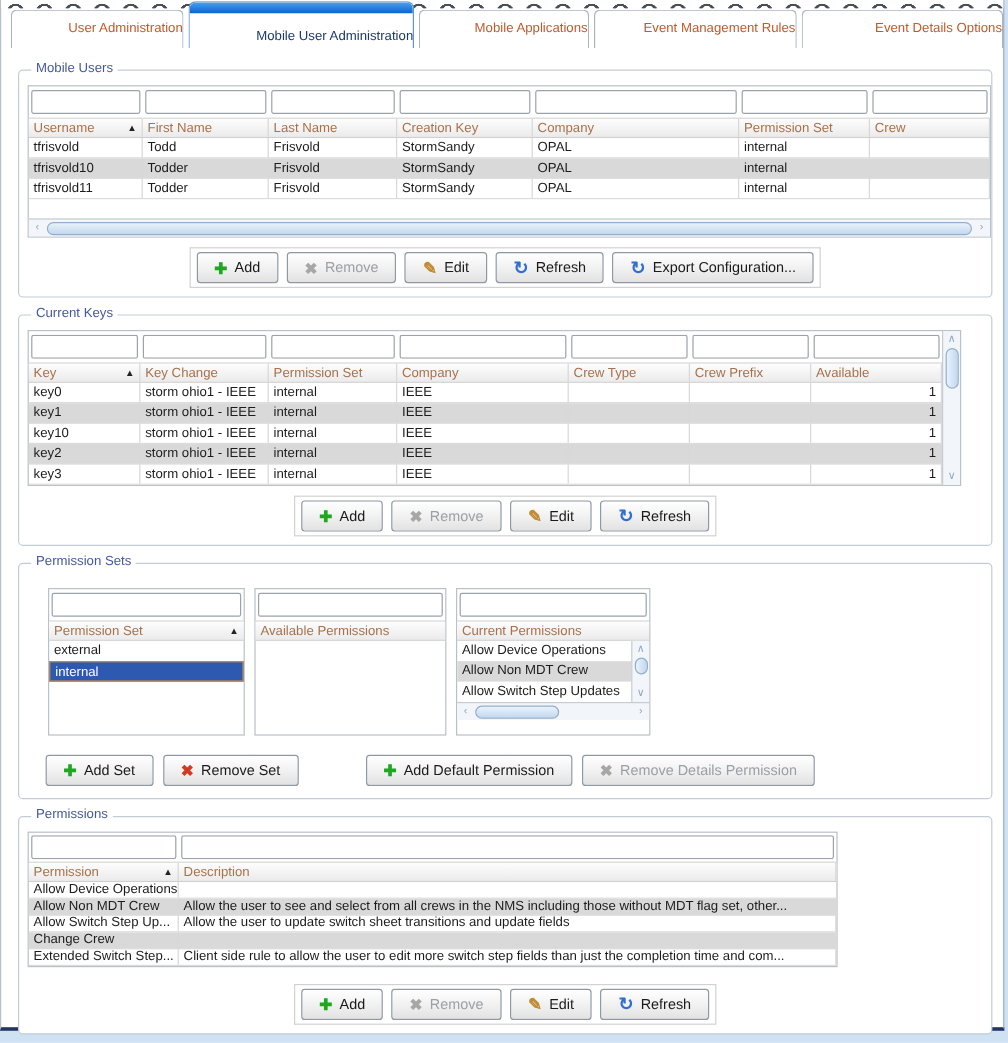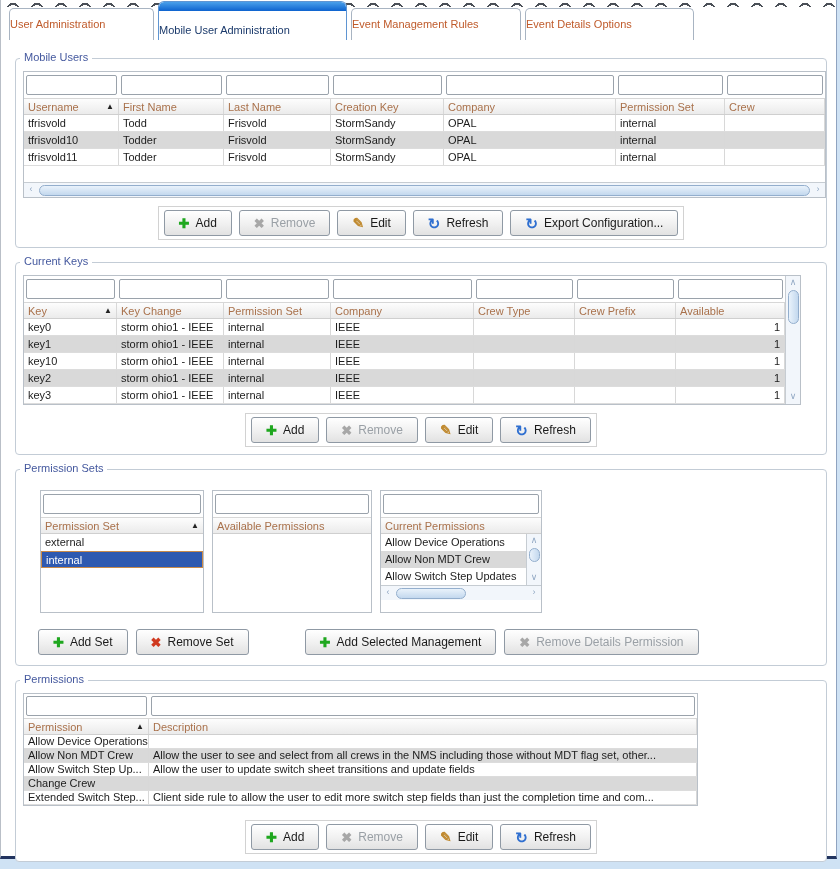--- a/index.html
+++ b/index.html
@@ -13,34 +13,34 @@
   
   .jagged { height:7px; overflow:hidden;
     background: radial-gradient(circle at 12px 10px, #ffffff 5px, #4a4f57 5px, #4a4f57 7px, #ffffff 7px) 0 0/24px 10px repeat-x #fff; }
 
   
   .tabrow1 { display:flex; gap:3px; padding:0 0 0 2px; height:19px; }
   .tab1 { height:19px; line-height:18px; text-align:center; color:#bf5a2a;
           border:1px solid #b0b8c0; border-bottom:none; border-radius:4px 4px 0 0;
           background:#fff; white-space:nowrap; padding:0 10px; }
   .tabrow2 { display:flex; gap:4px; padding-left:8px; height:33px; align-items:flex-end; }
-  .tab2 { height:32px; line-height:31px; text-align:left; color:#bf5a2a;
+  .tab2 { height:32px; line-height:31px; text-align:right; color:#bf5a2a;
           border:1px solid #a8b4c2; border-bottom:none; border-radius:5px 5px 0 0;
           background:#fff; white-space:nowrap; }
   .tab2.selected { height:39px; position:relative; color:#1b3a6b; border-color:#5f95d2;
           border-radius:6px 6px 0 0; overflow:hidden; line-height:56px; }
   .tab2.selected::before { content:""; position:absolute; top:0; left:0; right:0; height:9px;
           background:linear-gradient(#4aa0ea,#0e63cf); border-radius:5px 5px 0 0; }
 
   .content { padding:4px 0 0 0; }
 
   
   .group { position:relative; border:1px solid #c3ccd6; border-radius:4px;
            margin:14px 9px 0 14px; background:#fff; }
-  .group-title { position:absolute; top:-8px; left:4px; background:#fff; padding:0 4px;
+  .group-title { position:absolute; top:-8px; left:10px; background:#fff; padding:0 4px;
            color:#44589e; }
 
   
   .tbl { border:1px solid #b9c0c8; background:#fff; }
   .tr { display:flex; }
   .td { overflow:hidden; white-space:nowrap; padding:0 4px; flex:0 0 auto; }
   .filter-row { height:26px; align-items:center; }
   .filter-row .td { padding:0 2px; }
   .filter-input { width:100%; height:20px; border:1px solid #9aa2ab; border-radius:2px; background:#fff; }
   .head-row { height:17px; background:linear-gradient(#fdfdfd,#ebebeb); border-top:1px solid #d7d7d7;
@@ -97,20 +97,21 @@
 </head>
 <body>
 
 <div class="window">
   <div class="jagged"></div>
 
 
   <div class="tabrow2">
     <div class="tab2" style="width:145px">User Administration</div>
     <div class="tab2 selected" style="width:189px">Mobile User Administration</div>
+    <div class="tab2" style="width:142px">Mobile Applications</div>
     <div class="tab2" style="width:170px">Event Management Rules</div>
     <div class="tab2" style="width:169px">Event Details Options</div>
   </div>
 
   <div class="content">
 
     <div class="group">
       <span class="group-title">Mobile Users</span>
       <div style="padding:12px 7px 0 7px;">
         <div class="tbl" style="width:803px">
@@ -376,21 +377,21 @@
           <span class="ic ic-plus">✚</span>
           <span>Add Set</span>
         </button>
         <button class="btn">
           <span class="ic ic-x-red">✖</span>
           <span>Remove Set</span>
         </button>
         <div class="spacer"></div>
         <button class="btn">
           <span class="ic ic-plus">✚</span>
-          <span>Add Selected Management</span>
+          <span>Add Default Permission</span>
         </button>
         <button class="btn disabled">
           <span class="ic ic-x">✖</span>
           <span>Remove Details Permission</span>
         </button>
       </div>
     </div>
 
     <div class="group perm">
       <span class="group-title">Permissions</span>

